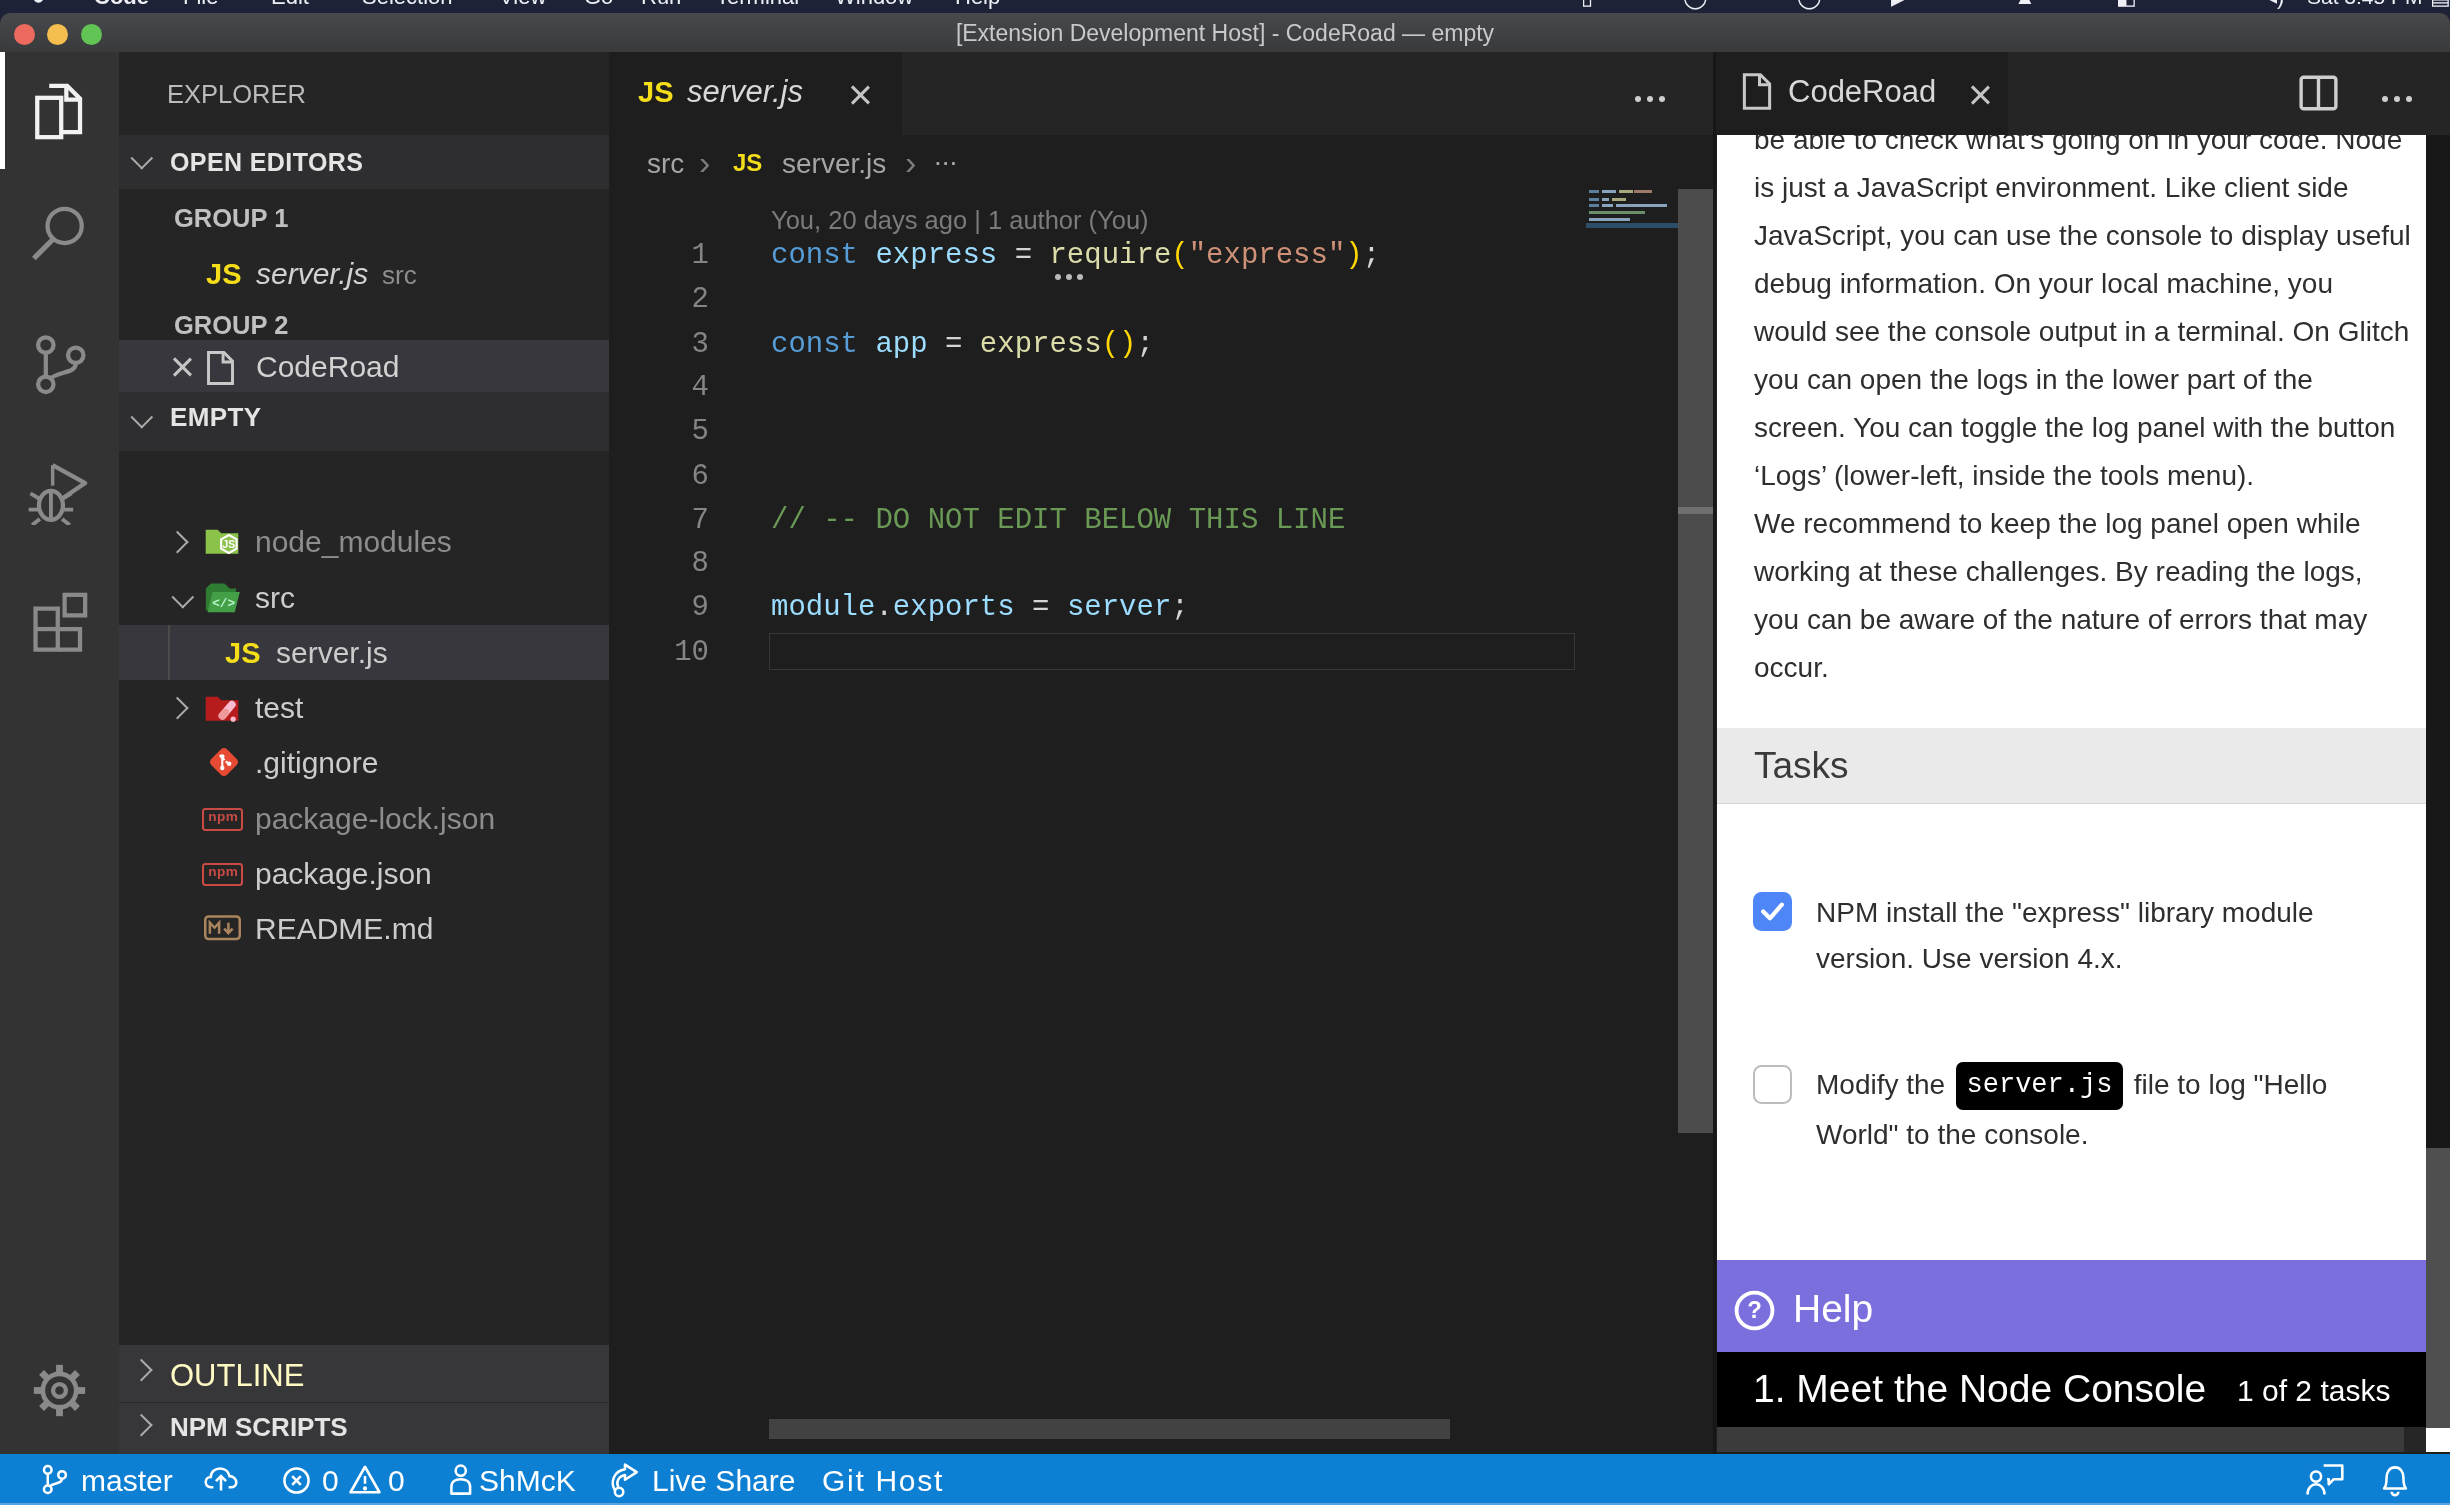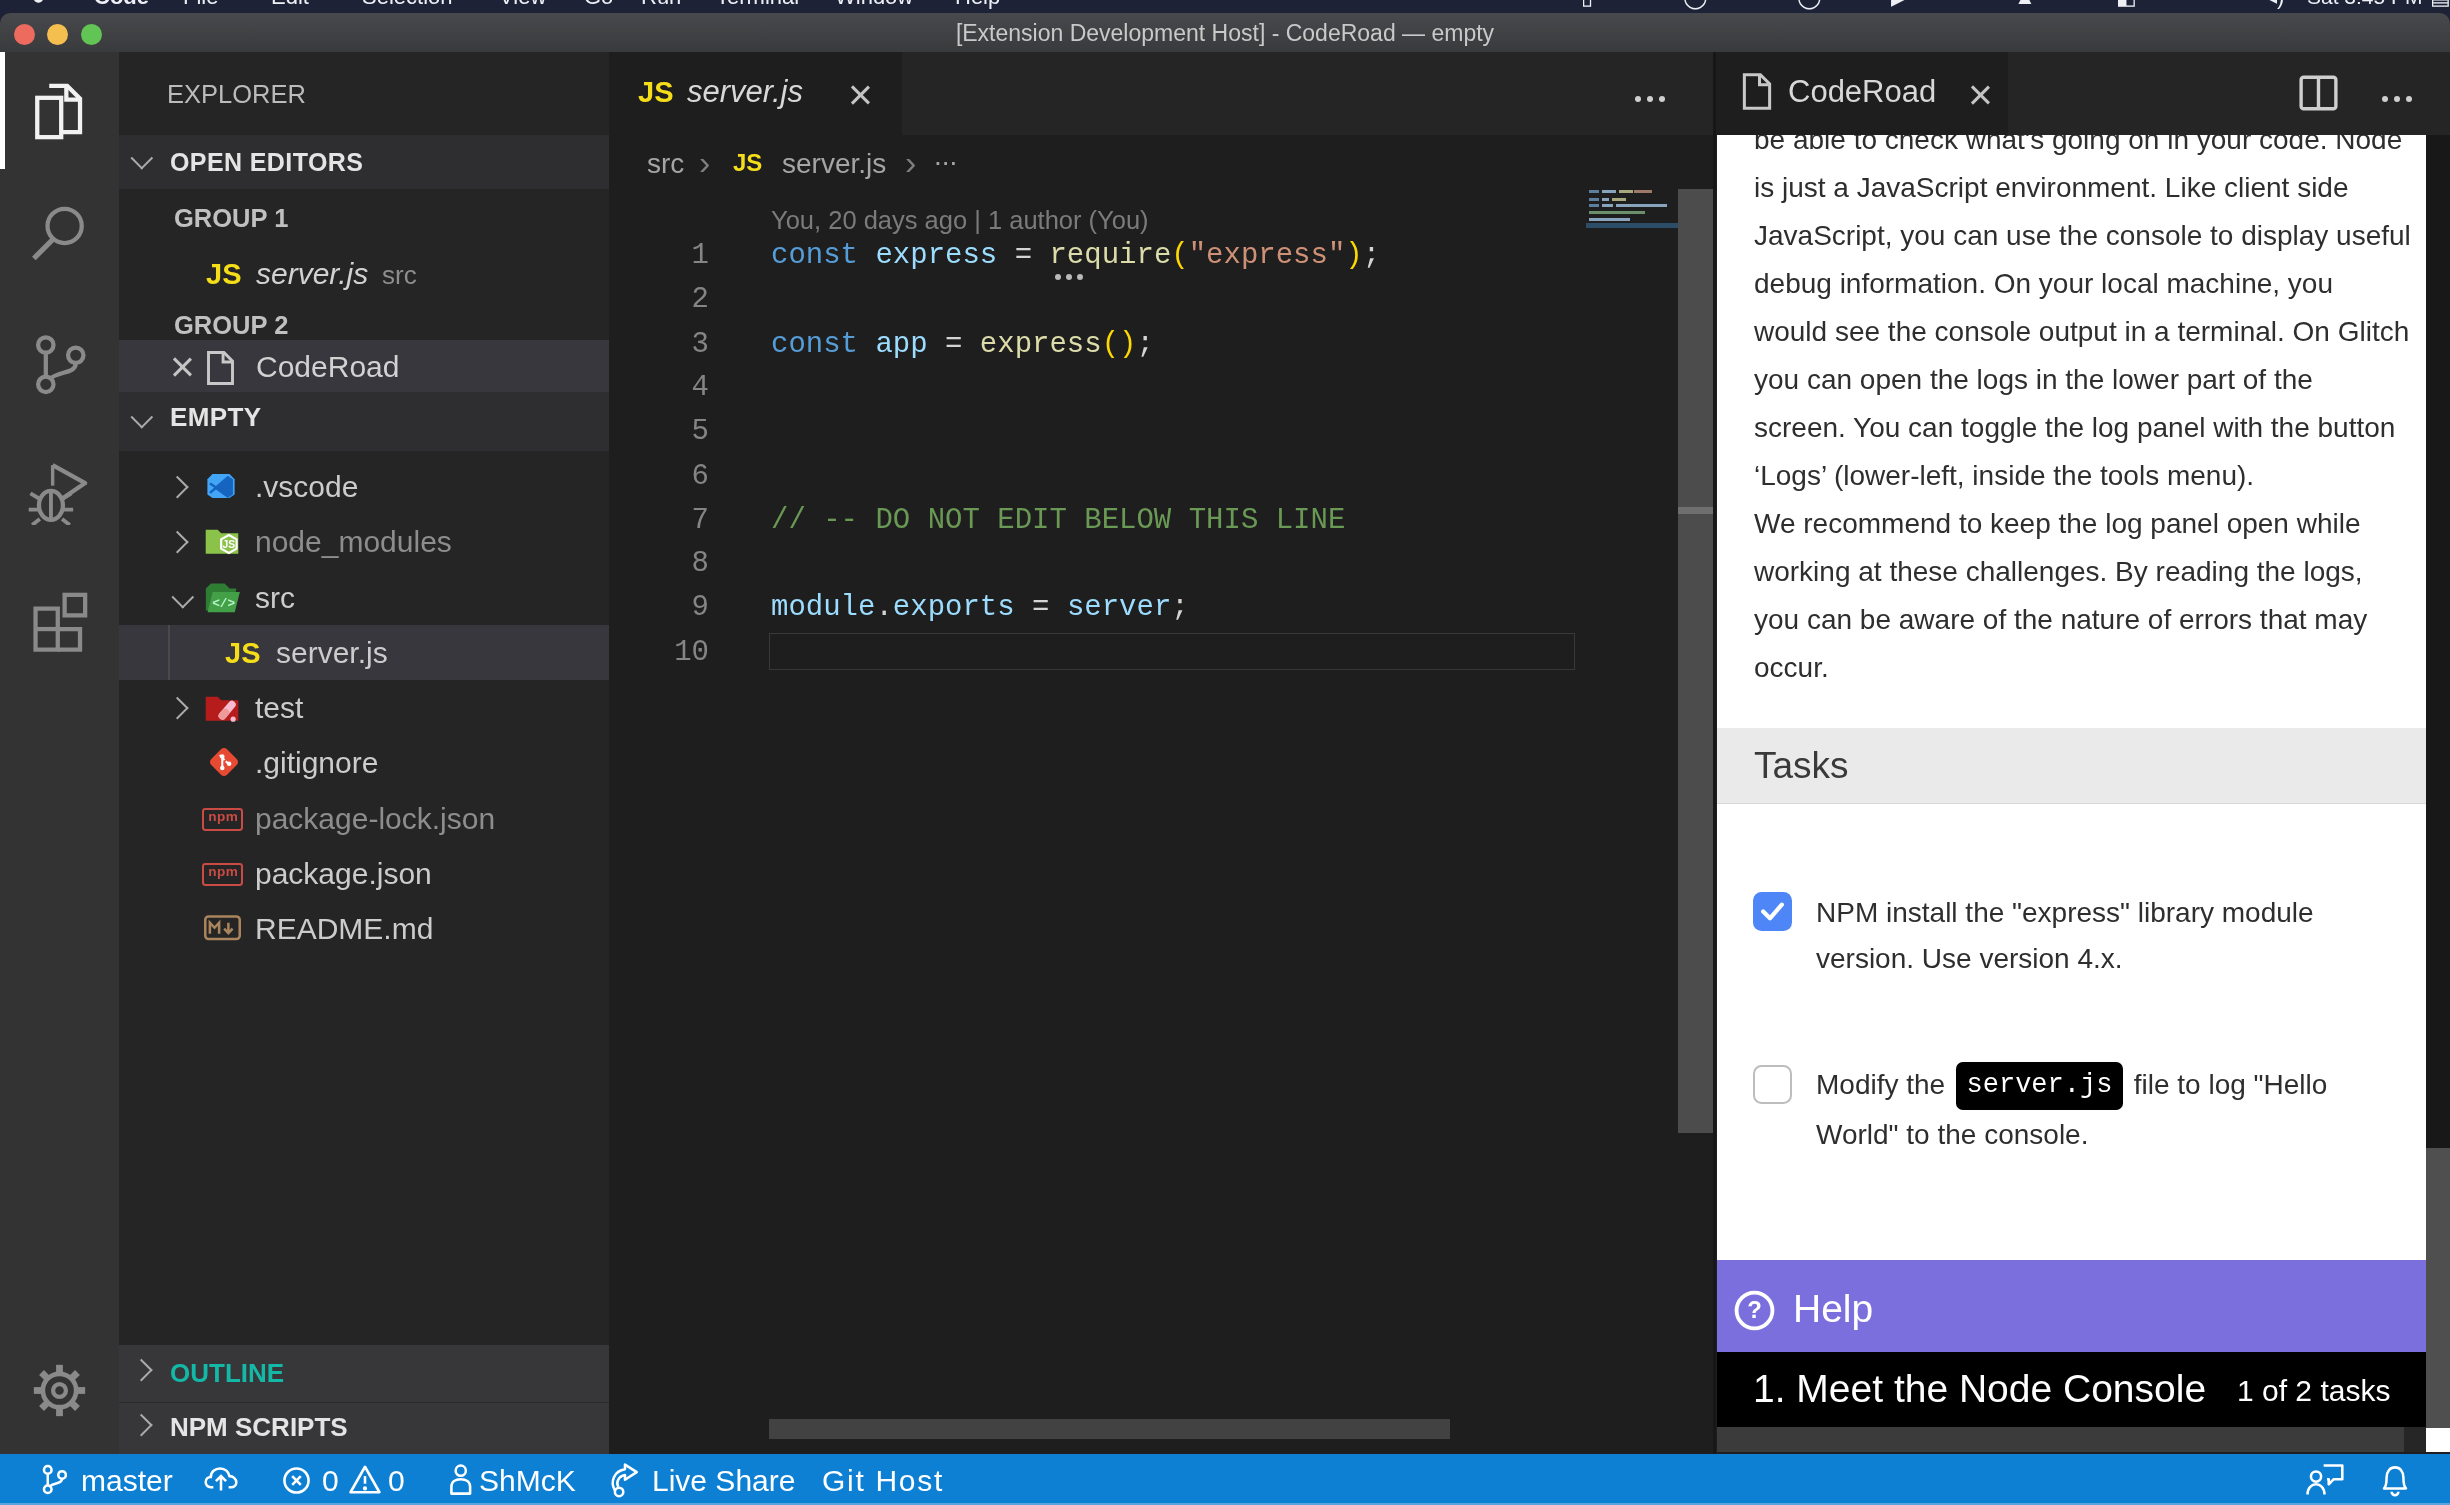--- a/index.html
+++ b/index.html
@@ -161,30 +161,20 @@
           <path d="M21 4 V14 H31" stroke="#c8c8c8" stroke-width="3.4"></path>
         </svg>
       </div>
     <div class="abs" style="left:137px;top:297px;color:#d2d2d2;line-height:35px;">CodeRoad</div>
 
     <div class="abs" style="left:0;top:340px;width:490px;height:59px;background:#2e2e30;"></div>
     <div class="abs chev-d" style="left:12px;top:362px;"></div>
     <div class="abs" style="left:51px;top:350px;font-size:26px;font-weight:bold;color:#e4e4e4;letter-spacing:0.4px;">EMPTY</div>
 
     <div class="abs" id="tree" style="left:0;top:407px;width:490px;height:502px;">
-      <div class="trow" style="top:0;">
-          <span class="tchev chev-r"></span>
-          <span class="ticon" id="i-vscode" style="left:85px;top:10.2px;">
-            <svg width="34" height="34" viewBox="0 0 40 40">
-              <path d="M4 12 L10 6 H30 L36 12 V30 L30 34 H10 L4 30 Z" fill="#42a5f5"></path>
-              <path d="M28 8 L14 20 L8 16 L6 18 L12 22 L6 27 L8 29 L14 24 L28 34 L34 30 V12 Z" fill="#1565c0"></path>
-            </svg>
-          </span>
-          <span class="lbl">.vscode</span>
-        </div>
       <div class="trow" style="top:55px;">
           <span class="tchev chev-r"></span>
           <span class="ticon" id="i-nodem" style="left:85px;top:9.4px;">
             <svg width="36" height="36" viewBox="0 0 42 42" style="font-size:35px">
               <path d="M2 8 H16 L20 12 H40 V36 H2 Z" fill="#8bc34a"></path>
               <path d="M29 14 L38 19 V30 L29 35 L20 30 V19 Z" fill="#8bc34a" stroke="#ffffff" stroke-width="2.5"></path>
               <text x="29" y="29" font-size="12" font-weight="bold" fill="#ffffff" text-anchor="middle" font-family="Liberation Sans">JS</text>
             </svg>
           </span>
           <span class="lbl" style="color:#8d8d8d;">node_modules</span>
@@ -249,21 +239,21 @@
               <path d="M7 22 V9 L12.5 15 L18 9 V22" stroke="#a9845c" stroke-width="3" fill="none"></path>
               <path d="M29 9 V20 M24 16 L29 21.5 L34 16" stroke="#a9845c" stroke-width="3" fill="none"></path>
             </svg>
           </span>
           <span class="lbl">README.md</span>
         </div>
     </div>
 
     <div class="abs" style="left:0;top:1293px;width:490px;height:57px;background:#37373a;"></div>
     <div class="abs chev-r" style="left:17px;top:1310px;"></div>
-    <div class="abs" style="left:51px;top:1306px;font-size:26px;font-weight:bold;color:#14b8a6;">OUTLINE</div>
+    <div class="abs" style="left:51px;top:1306px;font-size:31px;font-weight:normal;color:#fef9c3;">OUTLINE</div>
     <div class="abs" style="left:0;top:1350px;width:490px;height:52px;background:#37373a;border-top:1.7px solid #2a2a2b;"></div>
     <div class="abs chev-r" style="left:17px;top:1365px;"></div>
     <div class="abs" style="left:51px;top:1360px;font-size:26px;font-weight:bold;color:#e4e4e4;">NPM SCRIPTS</div>
   </div>
 
   <div class="abs" id="group1" style="left:609px;top:39px;width:1104px;height:1402px;background:#1e1e1e;">
 
     <div class="abs" style="left:0;top:0;width:1104px;height:83px;background:#252526;"></div>
     <div class="abs" style="left:0;top:0;width:293px;height:83px;background:#1e1e1e;"></div>
     <div class="abs js-badge" style="left:29px;top:23px;">JS</div>

